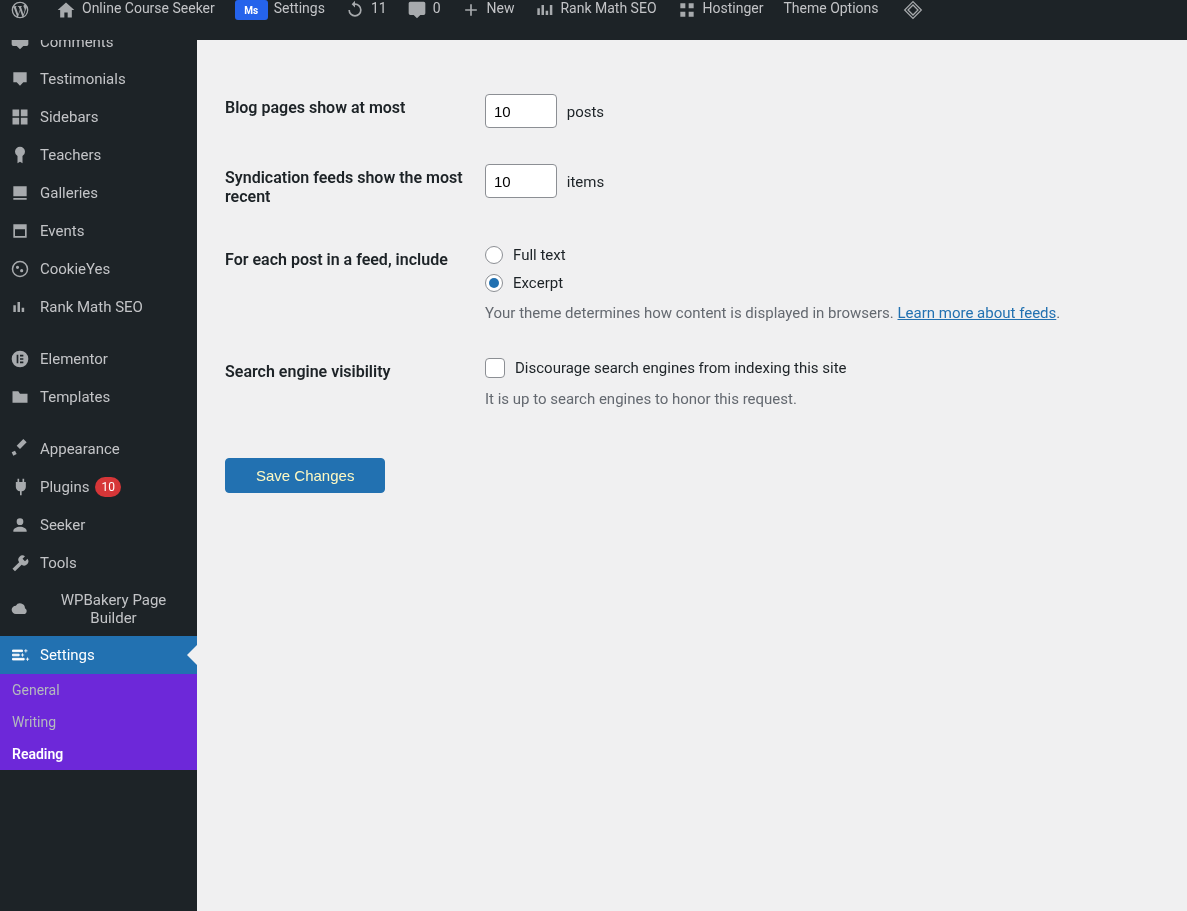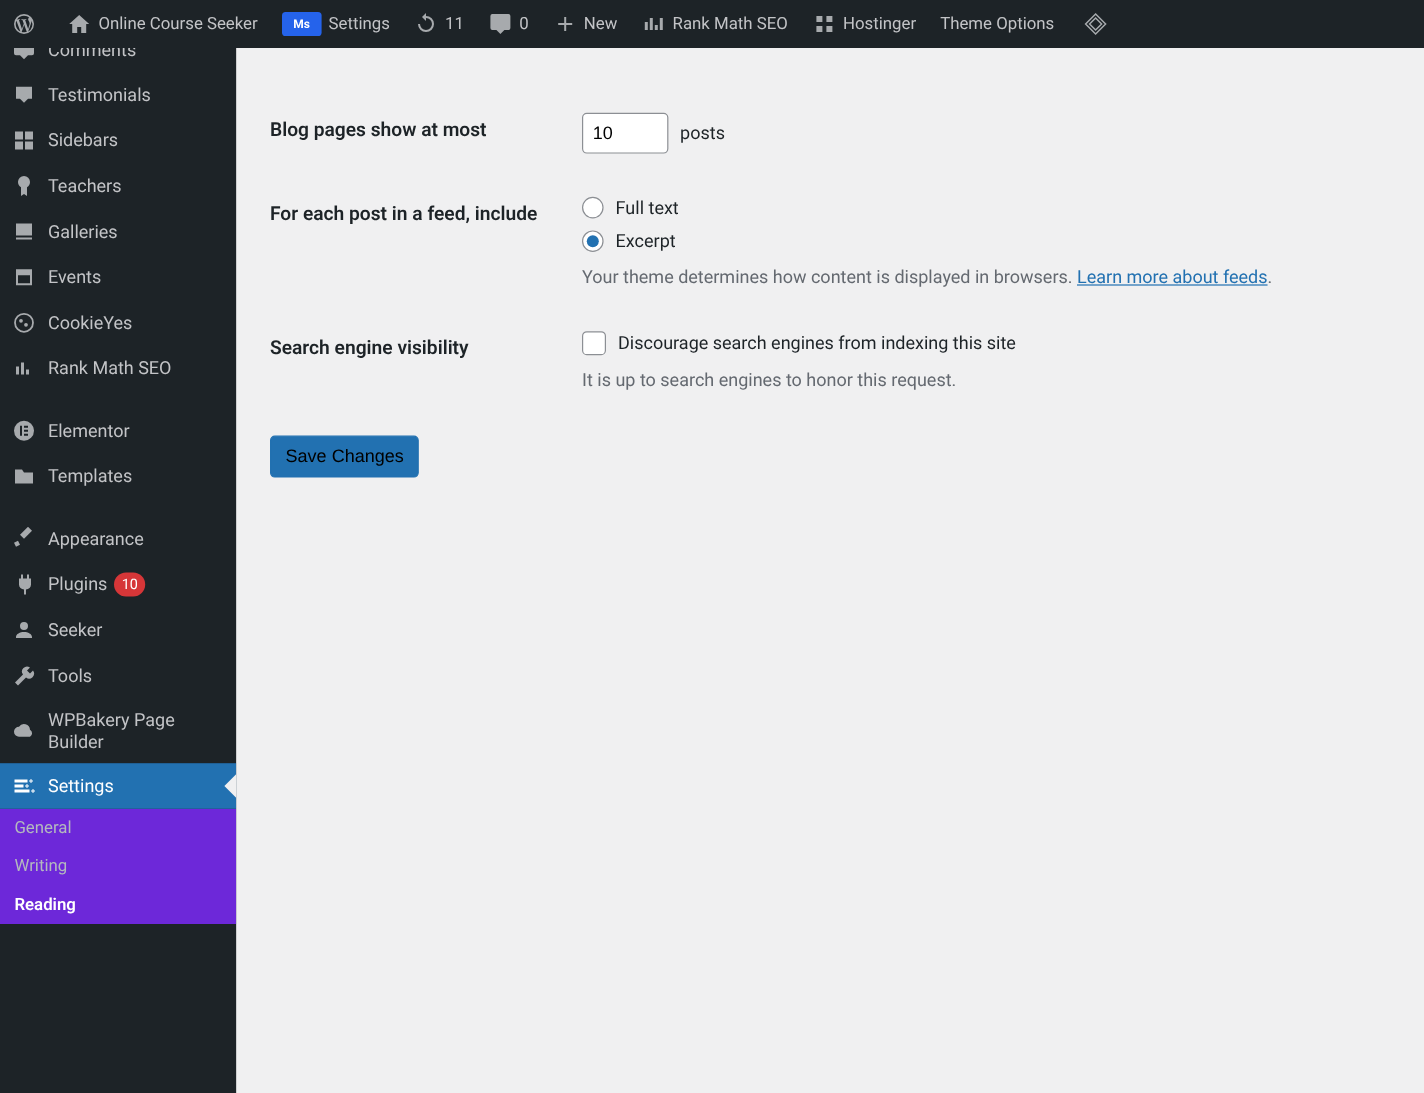--- a/index.html
+++ b/index.html
@@ -18,21 +18,20 @@
     height: 40px;
     background: #1d2327;
     color: #c3c4c7;
     display: flex;
     align-items: center;
     font-size: 14px;
     z-index: 10;
   }
   .adminbar-item {
     display: flex;
-    align-items: center;
     padding: 0 10px;
     height: 40px;
     cursor: pointer;
     color: #c3c4c7;
   }
   .adminbar-item .ic { width: 20px; height: 20px; display:flex;align-items:center;justify-content:center; color:#a7aaad; margin-right:6px; }
   .adminbar-item:last-child { margin-left: 4px; }
   .ms-badge {
     width: 33px; height:20px; background:#2563eb; color:#fff; font-size:10px; font-weight:700;
     display:flex;align-items:center;justify-content:center; border-radius:3px; margin-right:6px;
@@ -46,20 +45,21 @@
     color: #c3c4c7;
     font-size: 15px;
     overflow: hidden;
   }
   .menu-item {
     display: flex;
     align-items: center;
     padding: 9px 10px 9px 8px;
     cursor: pointer;
     color: #c3c4c7;
+    text-align: center;
   }
   .menu-item.partial {
     padding-top:0;
     height:20px;
     overflow:hidden;
     align-items:flex-end;
   }
   .menu-item .mic {
     width: 24px; min-width:24px;
     display:flex;align-items:center;justify-content:center;
@@ -140,25 +140,25 @@
   .radio.checked::after {
     content:""; width:10px;height:10px;border-radius:50%; background:#2271b1;
   }
   .checkbox {
     width:20px;height:20px;border:1px solid #8c8f94;border-radius:4px;background:#fff;margin-right:10px;
   }
   .description { color:#646970; font-size:15px; margin-top:12px; }
   .description a { color:#2271b1; }
   .submit-btn {
     display:inline-block;
-    margin-top: 19px;
-    padding: 8px 12px;
+    margin-top: 32px;
+    padding: 8px 30px;
     background:#2271b1;
     border:1px solid #2271b1;
-    color:#000000;
+    color:#fef9c3;
     font-size:15px;
     border-radius:4px;
     cursor:pointer;
   }
 </style>
 </head>
 <body>
 
 <div class="adminbar">
   <div class="adminbar-item">
@@ -376,20 +376,27 @@
 
 <div class="content">
   <div style="height:36px"></div>
   <table class="form-table">
     <tbody>
         <tr>
       <th>Blog pages show at most</th>
       <td>
         <input class="num-input" type="number" value="10" style="">
         <span style="margin-left:6px">posts</span>
+      </td>
+    </tr>
+    <tr>
+      <th>Syndication feeds show the most recent</th>
+      <td>
+        <input class="num-input" type="number" value="10" style="">
+        <span style="margin-left:6px">items</span>
       </td>
     </tr>
     <tr>
       <th>For each post in a feed, include</th>
       <td>
         <div class="radio-row">
           <span class="radio"></span>
           <span>Full text</span>
         </div>
         <div class="radio-row">

